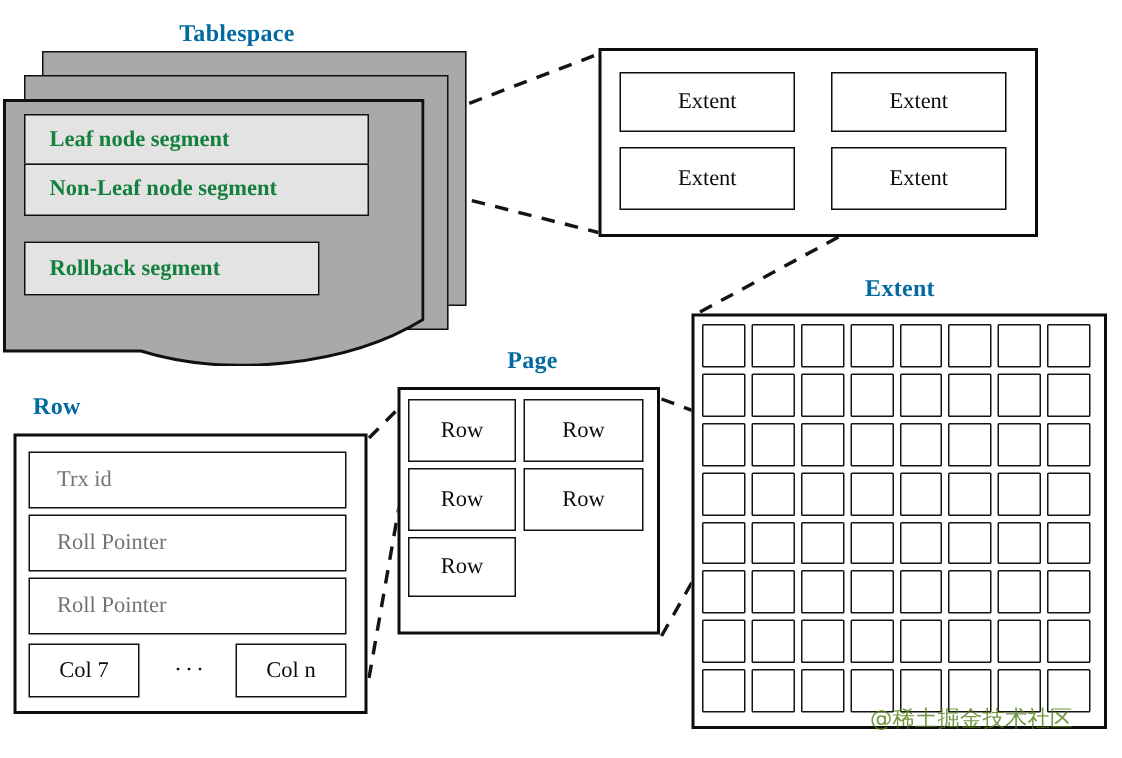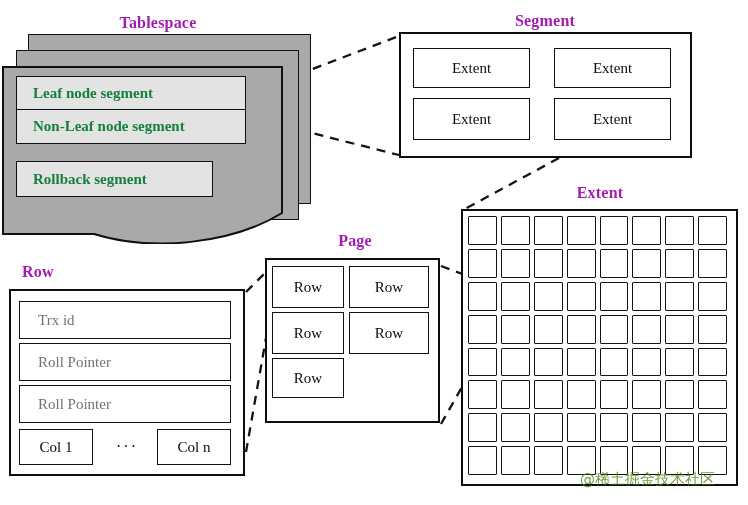--- a/index.html
+++ b/index.html
@@ -19,21 +19,21 @@
     overflow: hidden;
   }
 
   
   .abs { position: absolute; }
   .caption {
     position: absolute;
     font-weight: bold;
     font-size: 16px;
     letter-spacing: .2px;
-    color: #a21caf;
+    color: #0369a1;
     white-space: nowrap;
     text-align: center;
   }
 
   
   #connectors {
     position: absolute;
     left: 0; top: 0;
     width: 748px; height: 505px;
     pointer-events: none;
@@ -254,21 +254,20 @@
       </div>
       <div class="seg-band" id="ts-band-nonleaf">
         <span>Non-Leaf node segment</span>
       </div>
       <div class="seg-band" id="ts-band-rollback">
         <span>Rollback segment</span>
       </div>
     </div>
   </div>
 
-  <div class="caption" style="left:455px; top:12px; width:180px;">Segment</div>
 
   <div class="abs" id="segment-group">
     <div id="segment-box"></div>
 
     <div class="extent-cell" id="seg-extent-0">
       <span>Extent</span>
     </div>
     <div class="extent-cell" id="seg-extent-1">
       <span>Extent</span>
     </div>
@@ -383,21 +382,21 @@
       <span>Trx id</span>
     </div>
     <div class="field-cell" id="row-field-1">
       <span>Roll Pointer</span>
     </div>
     <div class="field-cell" id="row-field-2">
       <span>Roll Pointer</span>
     </div>
 
     <div class="col-cell" id="row-col-first">
-      <span>Col 1</span>
+      <span>Col 7</span>
     </div>
     <div id="row-col-ellipsis">···</div>
     <div class="col-cell" id="row-col-last">
       <span>Col n</span>
     </div>
   </div>
 
   <div id="watermark">@稀土掘金技术社区</div>
 
 </div>

